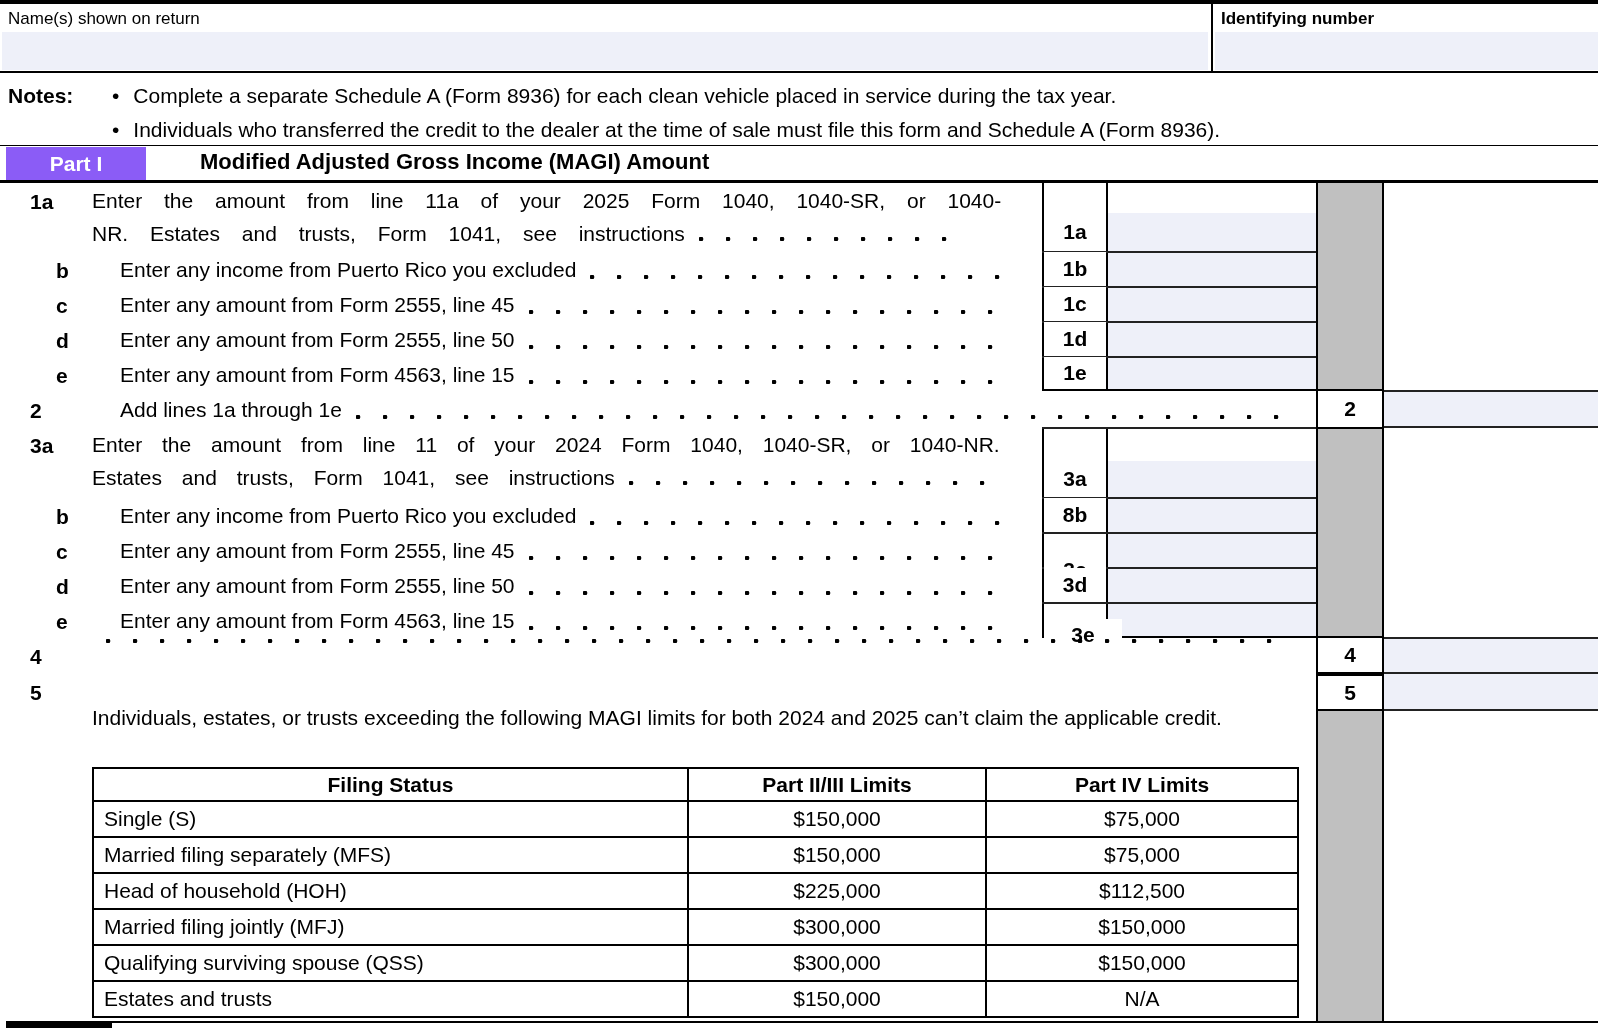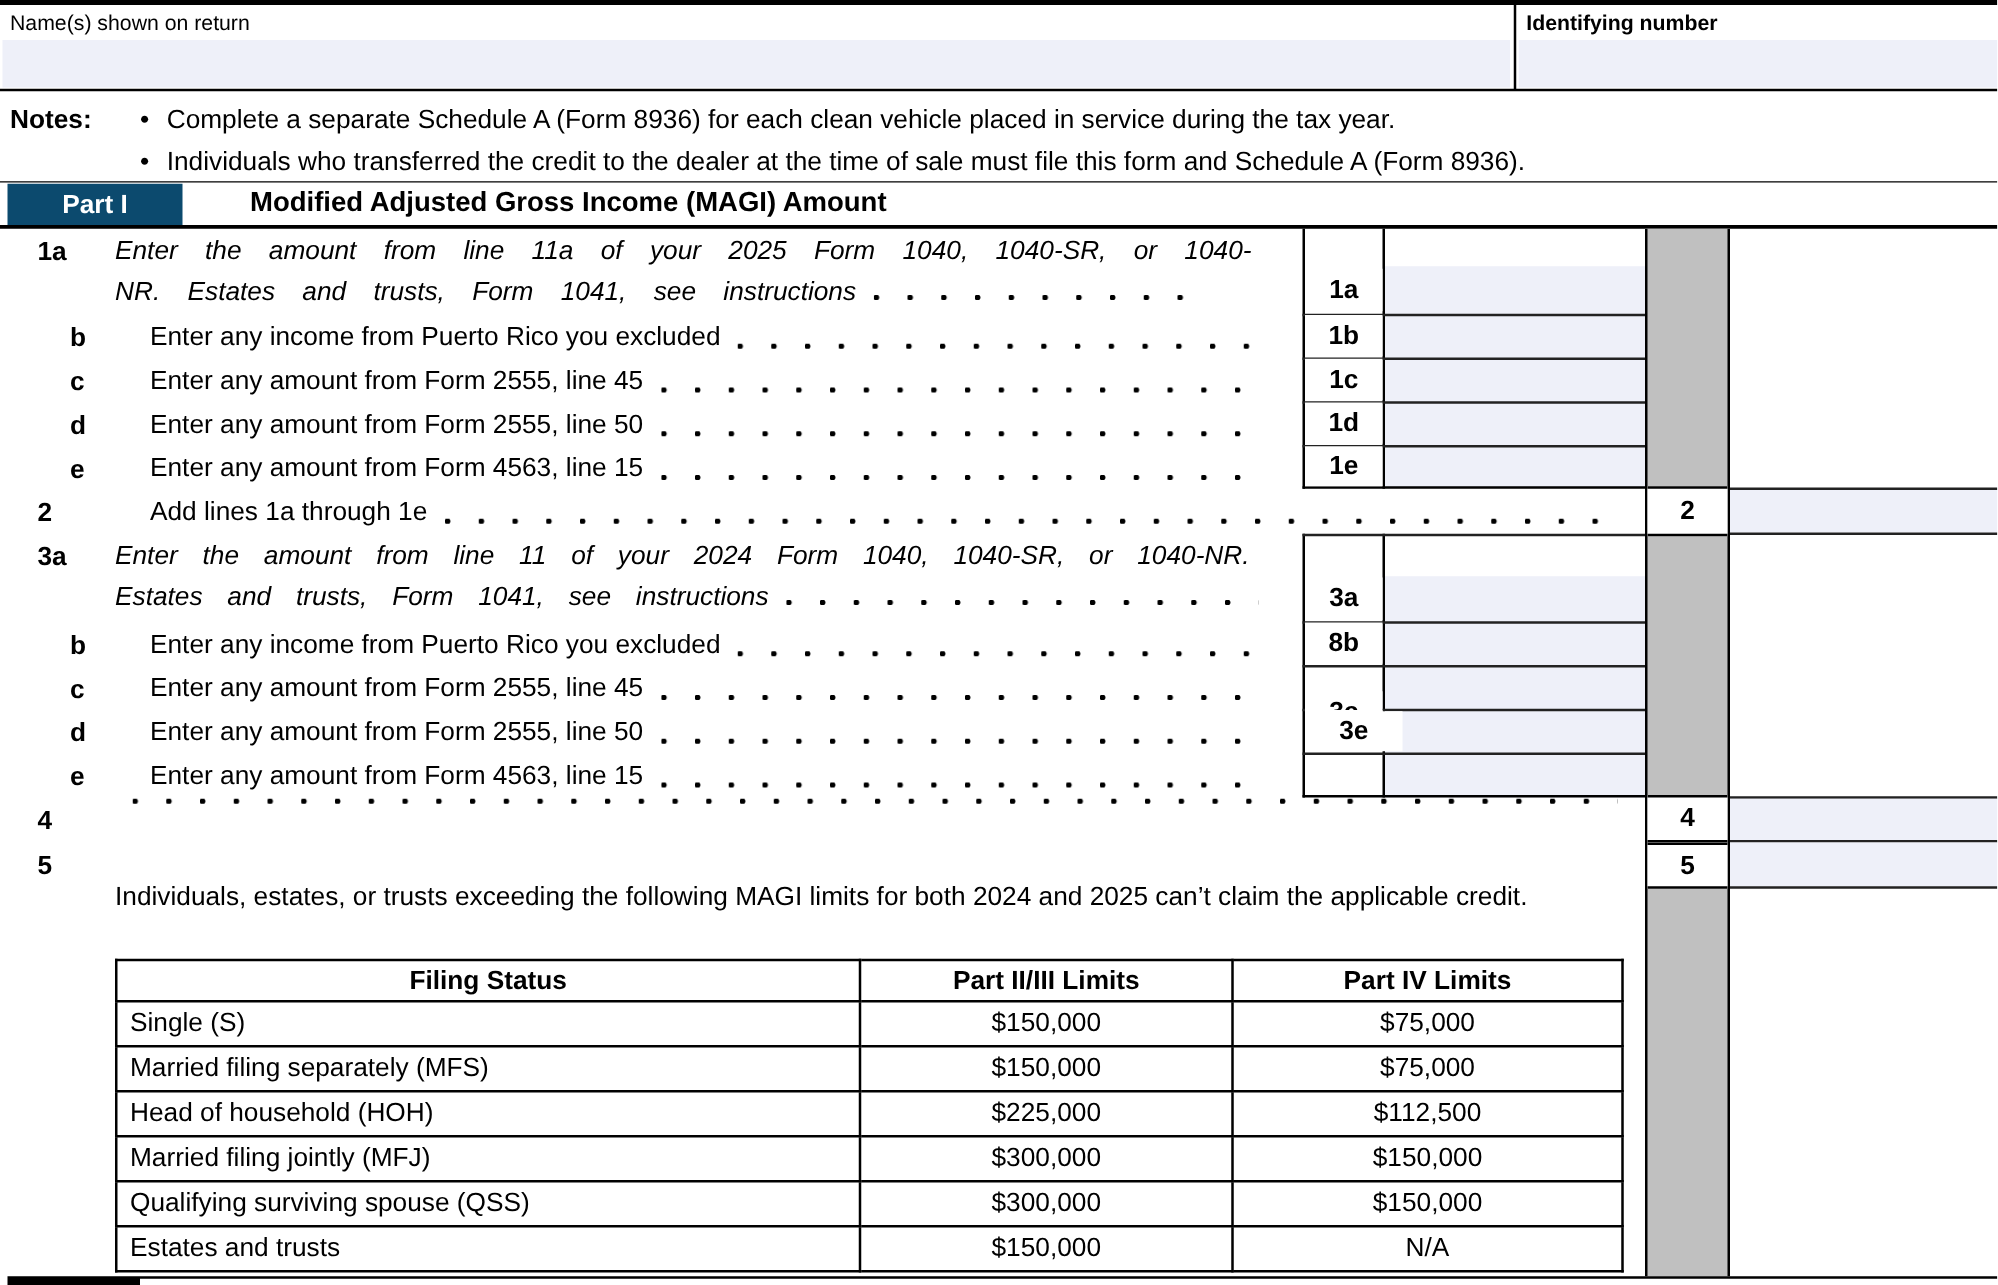--- a/index.html
+++ b/index.html
@@ -18,31 +18,31 @@
   .cellLbl{display:flex;align-items:center;justify-content:center;
            font-size:21px;font-weight:bold;background:#fff;}
   .whitebox{background:#fff;border-top:2px solid #000;border-bottom:2px solid #000;
             display:flex;align-items:center;justify-content:center;
             font-size:21px;font-weight:bold;}
   .lrow{display:flex;align-items:baseline;}
   .lrow .txt{white-space:nowrap;font-size:21px;line-height:33px;margin-left:28px;}
   .leader{flex:1;height:4px;align-self:flex-end;margin:0 8px 7px 14px;
           background-image:radial-gradient(circle at 2px 2px,#000 2px,rgba(0,0,0,0) 2.7px);
           background-size:27px 4px;background-repeat:repeat-x;}
-  .jtext{font-size:21px;line-height:33px;text-align:left;font-style:italic;}
+  .jtext{font-size:21px;line-height:33px;text-align:left;}
   .t1a{word-spacing:16px;}
   .t3a{word-spacing:14px;}
   .t1a::after,.t3a::after{content:"";display:inline-block;height:4px;margin-left:14px;
           background-image:radial-gradient(circle at 2px 2px,#000 2px,rgba(0,0,0,0) 2.7px);
           background-size:27px 4px;background-repeat:repeat-x;}
   .t1a::after{width:262px;}
   .t3a::after{width:378px;}
   .note{font-size:21px;line-height:31px;}
   .bullet::before{content:"•";margin-right:14px;}
-  .partbox{background:#0c4a6e;color:#fff;display:flex;align-items:center;justify-content:center;
+  .partbox{background:#8b5cf6;color:#fff;display:flex;align-items:center;justify-content:center;
            font-size:21px;font-weight:bold;}
   table.ft{border-collapse:collapse;table-layout:fixed;width:1205px;}
   table.ft th,table.ft td{border:2px solid #000;font-size:21px;padding:0 4px;height:34px;}
   table.ft th{font-weight:bold;text-align:center;height:31px;}
   table.ft td{text-align:center;}
   table.ft td.ls{text-align:left;padding-left:10px;}
 </style>
 </head>
 <body>
 
@@ -104,21 +104,21 @@
   <div class="hline thin" style="left:1042px;top:497px;width:274px;height:2px;"></div>
   <div class="hline thin" style="left:1042px;top:532px;width:274px;height:2px;"></div>
   <div class="hline thin" style="left:1042px;top:567px;width:274px;height:2px;"></div>
   <div class="hline thin" style="left:1042px;top:602px;width:274px;height:2px;"></div>
   <div class="hline" style="left:1042px;top:636px;width:274px;height:2px;"></div>
 
   <div class="abs cellLbl" style="left:1044px;top:462px;width:62px;height:34px;">3a</div>
   <div class="abs cellLbl" style="left:1044px;top:498px;width:62px;height:33px;">8b</div>
   <div class="abs cellLbl" style="left:1044px;top:533px;width:62px;height:33px;margin-top:20px;">3c</div>
   <div class="abs cellLbl" style="left:1044px;top:568px;width:62px;height:33px;">3d</div>
-  <div class="abs cellLbl" style="left:1044px;top:569px;width:78px;height:32px;">3e</div>
+  <div class="abs cellLbl" style="left:1044px;top:619px;width:78px;height:32px;">3e</div>
 
   <div class="abs" style="left:1108px;top:461px;width:208px;height:36px;"></div>
   <div class="abs" style="left:1108px;top:499px;width:208px;height:33px;"></div>
   <div class="abs" style="left:1108px;top:534px;width:208px;height:33px;"></div>
   <div class="abs" style="left:1108px;top:569px;width:208px;height:33px;"></div>
   <div class="abs" style="left:1108px;top:604px;width:208px;height:32px;"></div>
 
   <div class="hline thin" style="left:1384px;top:637px;width:214px;height:2px;"></div>
   <div class="abs lav" style="left:1384px;top:639px;width:214px;height:33px;"></div>
   <div class="hline thin" style="left:1384px;top:672px;width:214px;height:2px;"></div>

